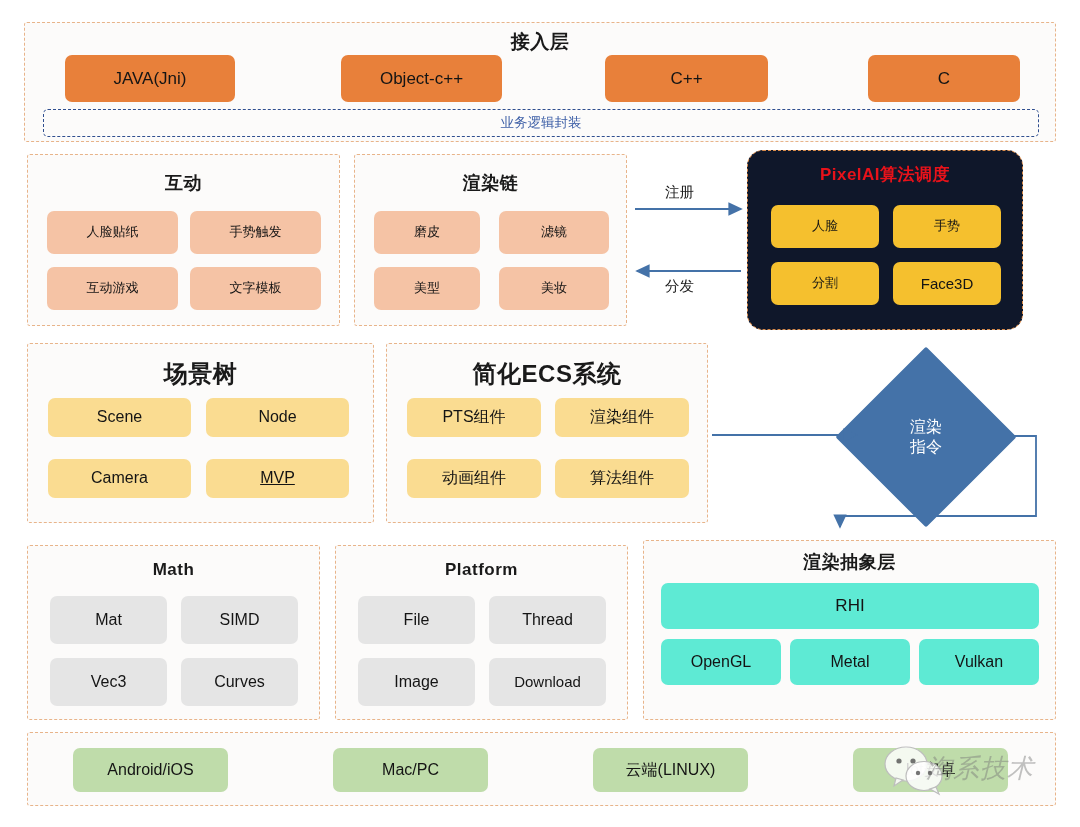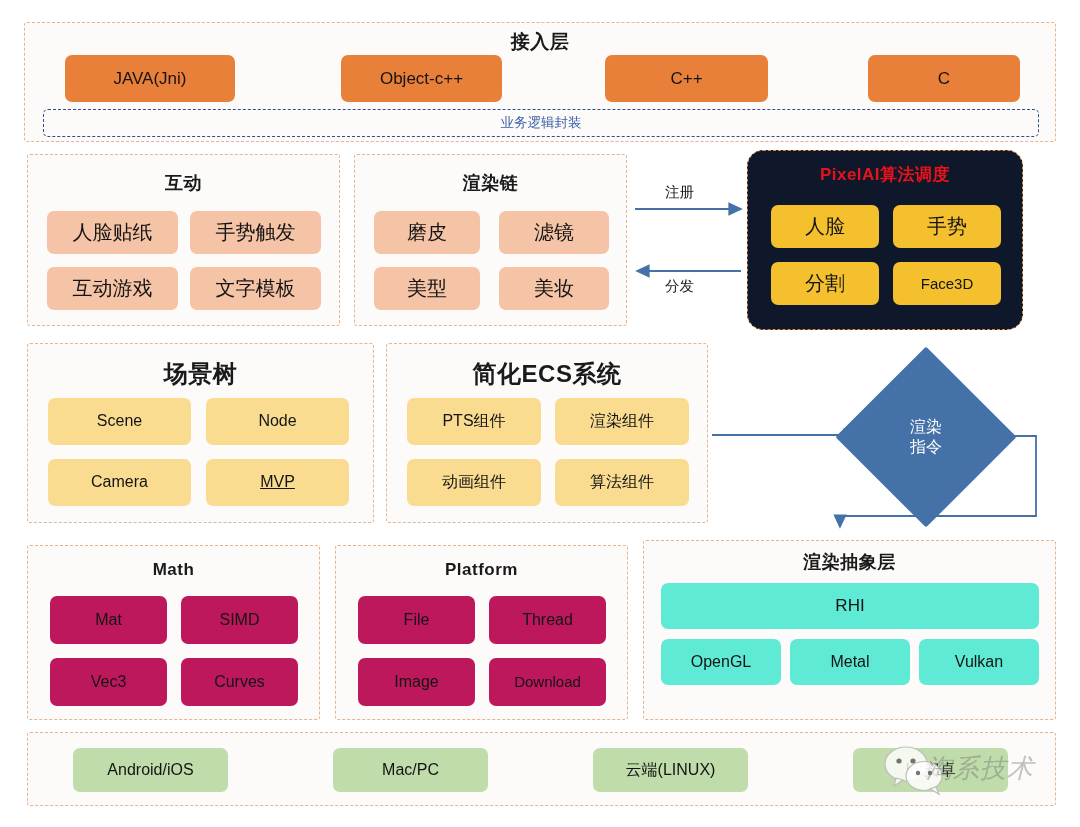--- a/index.html
+++ b/index.html
@@ -48,21 +48,21 @@
     justify-content: center;
     border-radius: 7px;
     color: #141414;
     text-align: center;
     line-height: 1.15;
   }
   .chip.orange   { background: #E8803A; }
   .chip.peach    { background: #F5C3A5; }
   .chip.gold     { background: #F5C02E; }
   .chip.lyellow  { background: #FADC91; }
-  .chip.lblue    { background: #be185d; }
+  .chip.lblue    { background: #e5e5e5; }
   .chip.mblue    { background: #5eead4; }
   .chip.green    { background: #BFDCAA; }
 
   
   #access-layer { left: 24px; top: 22px; width: 1032px; height: 120px; }
   #access-title {
     top: 6px;
     font-size: 19px;
   }
   .access-chip {
@@ -96,27 +96,27 @@
     border-radius: 16px;
     background: #0f172a;
   }
   #pixelai-title {
     top: 12px;
     font-size: 17px;
     color: #E8121A;
     font-weight: bold;
   }
   .r2-title { top: 16px; font-size: 18px; }
-  .r2-chip { height: 43px; font-size: 20px; }
+  .r2-chip { height: 43px; font-size: 13px; }
 
   
   #scenetree-group { left: 27px; top: 343px; width: 347px; height: 180px; }
   #ecs-group       { left: 386px; top: 343px; width: 322px; height: 180px; }
   .r3-title { top: 14px; font-size: 24px; }
-  .r3-chip { height: 47px; font-size: 16px; }
+  .r3-chip { height: 39px; font-size: 16px; }
 
   
   #render-cmd-diamond {
     position: absolute;
     left: 862px; top: 373px;
     width: 128px; height: 128px;
     background: #4472A8;
     transform: rotate(45deg);
     border-radius: 2px;
   }

